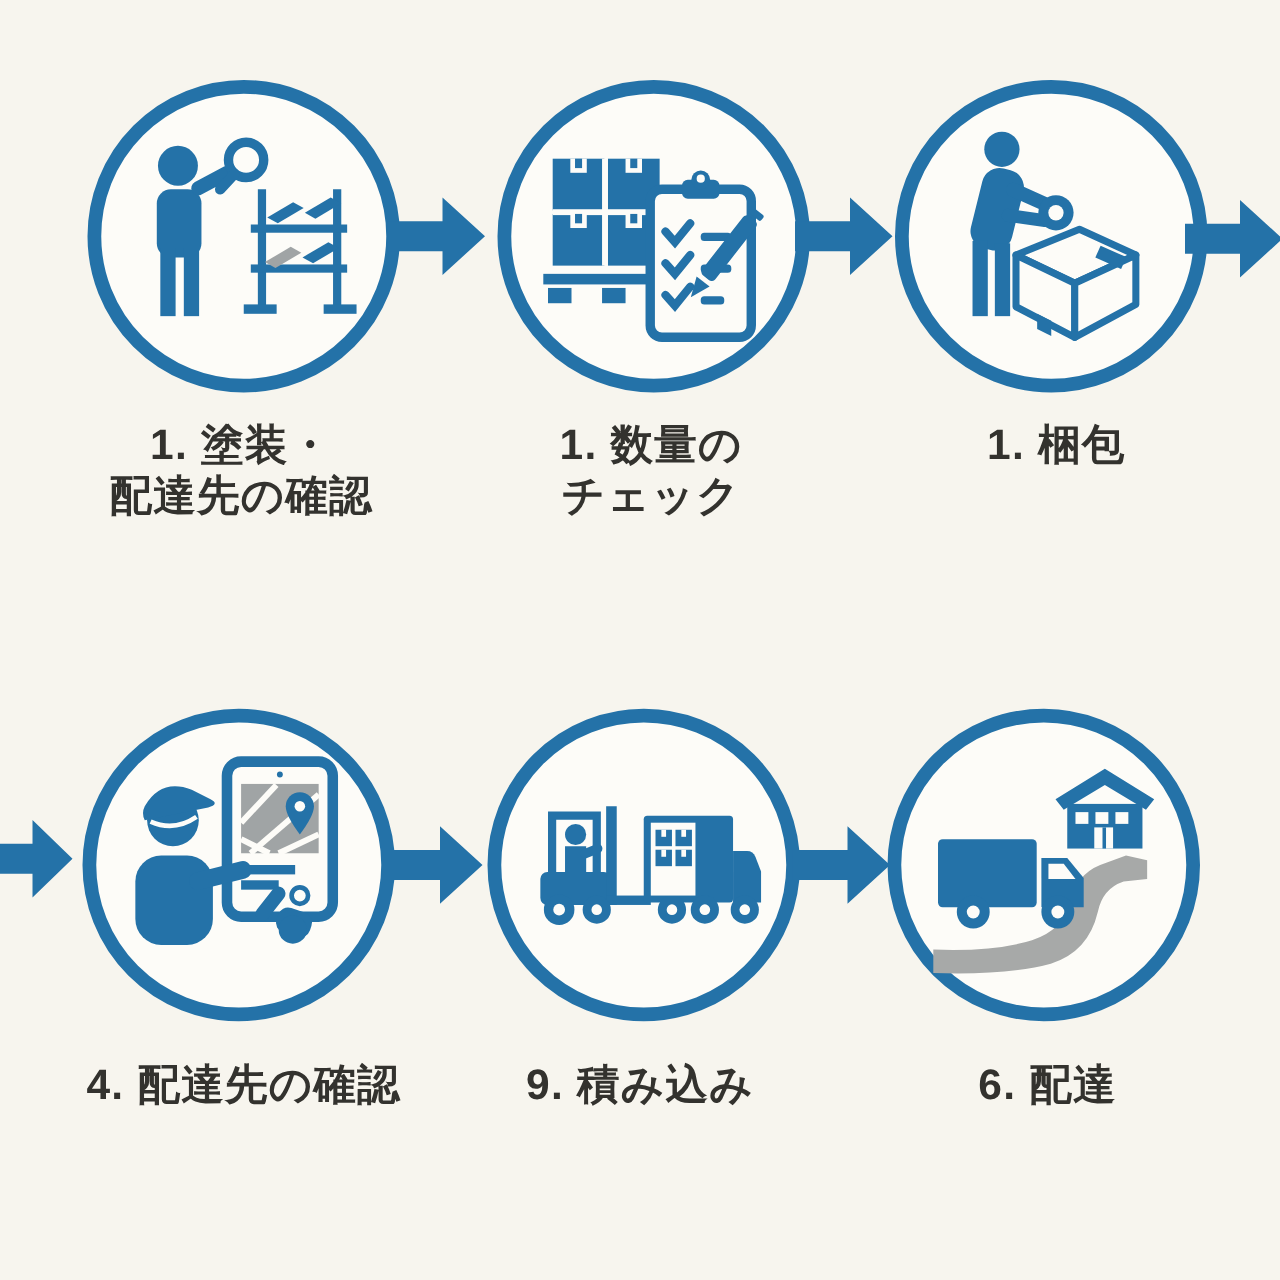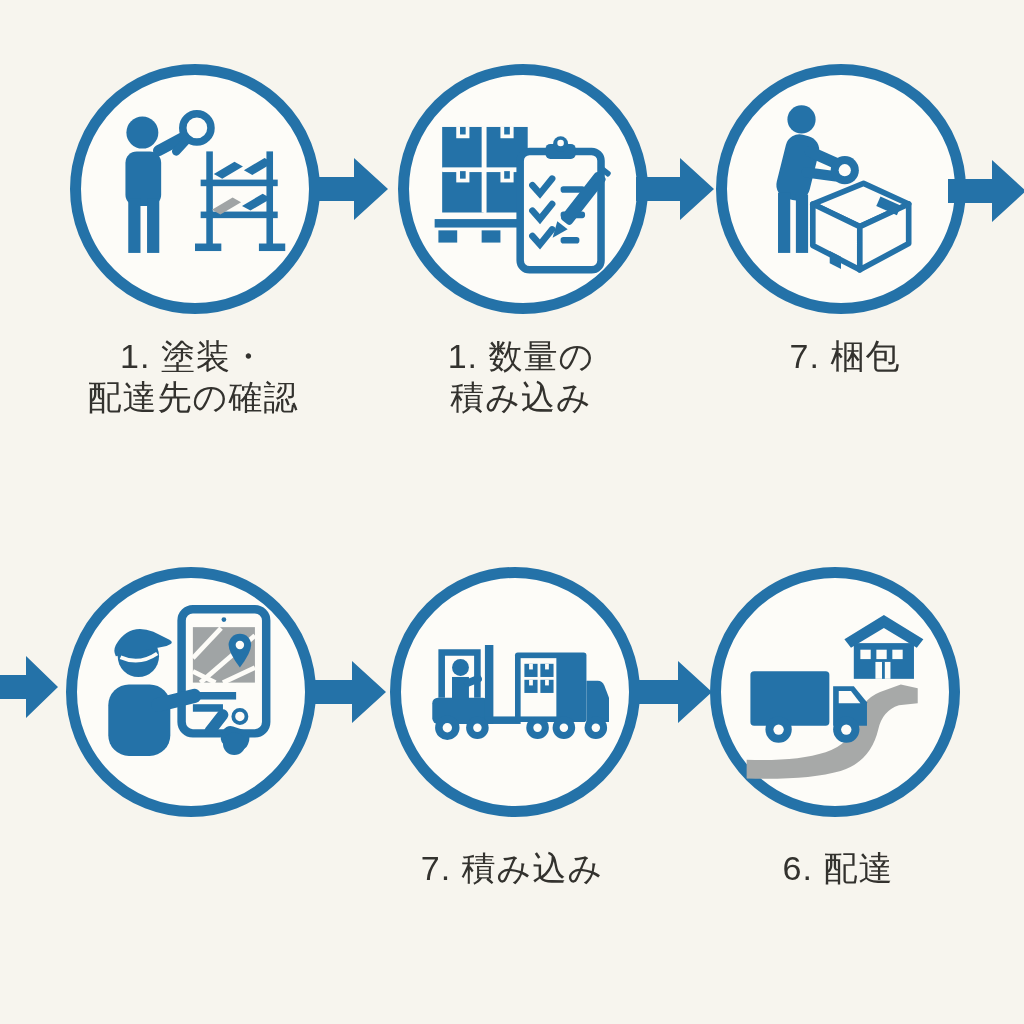--- a/index.html
+++ b/index.html
@@ -19,21 +19,21 @@
     display:flex;align-items:center;justify-content:center;
     box-sizing:content-box;
   }
   .step-circle svg{width:188px;height:188px;}
   .arrow{position:absolute;}
   .lbl{
     position:absolute;
     width:340px;
     text-align:center;
     font-size:34px;
-    font-weight:normal;
+    font-weight:bold;
     color:#33322e;
     line-height:1.22;
     letter-spacing:1px;
   }
   .lbl div:empty{display:none;}
 </style>
 </head>
 <body>
 
 <div class="canvas">
@@ -149,24 +149,24 @@
       <polygon points="0,23 44,23 44,4 78,35 44,66 44,47 0,47" fill="#2472a8"></polygon>
     </svg>
   </div>
 
   <div class="lbl" style="left:23px;top:336px;">
     <div>1. 塗装・</div>
     <div>配達先の確認</div>
   </div>
   <div class="lbl" style="left:351px;top:336px;">
     <div>1. 数量の</div>
-    <div>積み込み</div>
+    <div>チェック</div>
   </div>
   <div class="lbl" style="left:675px;top:336px;">
-    <div>7. 梱包</div>
+    <div>1. 梱包</div>
 
   </div>
 
   <div class="arrow" style="left:0px;top:652px;">
     <svg width="60" height="70" viewBox="0 0 60 70">
       <polygon points="0,23 26,23 26,4 58,35 26,66 26,47 0,47" fill="#2472a8"></polygon>
     </svg>
   </div>
 
   <div class="step-circle" style="left:66px;top:567px;">
@@ -273,22 +273,26 @@
         <path d="M98,94 h22 l14,17 v25 h-36 z"></path>
         <circle cx="40" cy="140" r="14"></circle>
           <circle cx="112" cy="140" r="14"></circle>
       </g>
       <path d="M104,99 h13 l10,13 h-23 z" fill="#fdfcf8"></path>
       <circle cx="40" cy="140" r="5.5" fill="#fdfcf8"></circle>
         <circle cx="112" cy="140" r="5.5" fill="#fdfcf8"></circle>
     </svg>
   </div>
 
+  <div class="lbl" style="left:25px;top:848px;">
+    <div>4. 配達先の確認</div>
+
+  </div>
   <div class="lbl" style="left:342px;top:848px;">
-    <div>7. 積み込み</div>
+    <div>9. 積み込み</div>
 
   </div>
   <div class="lbl" style="left:668px;top:848px;">
     <div>6. 配達</div>
 
   </div>
 
 </div>
 
 </body></html>

